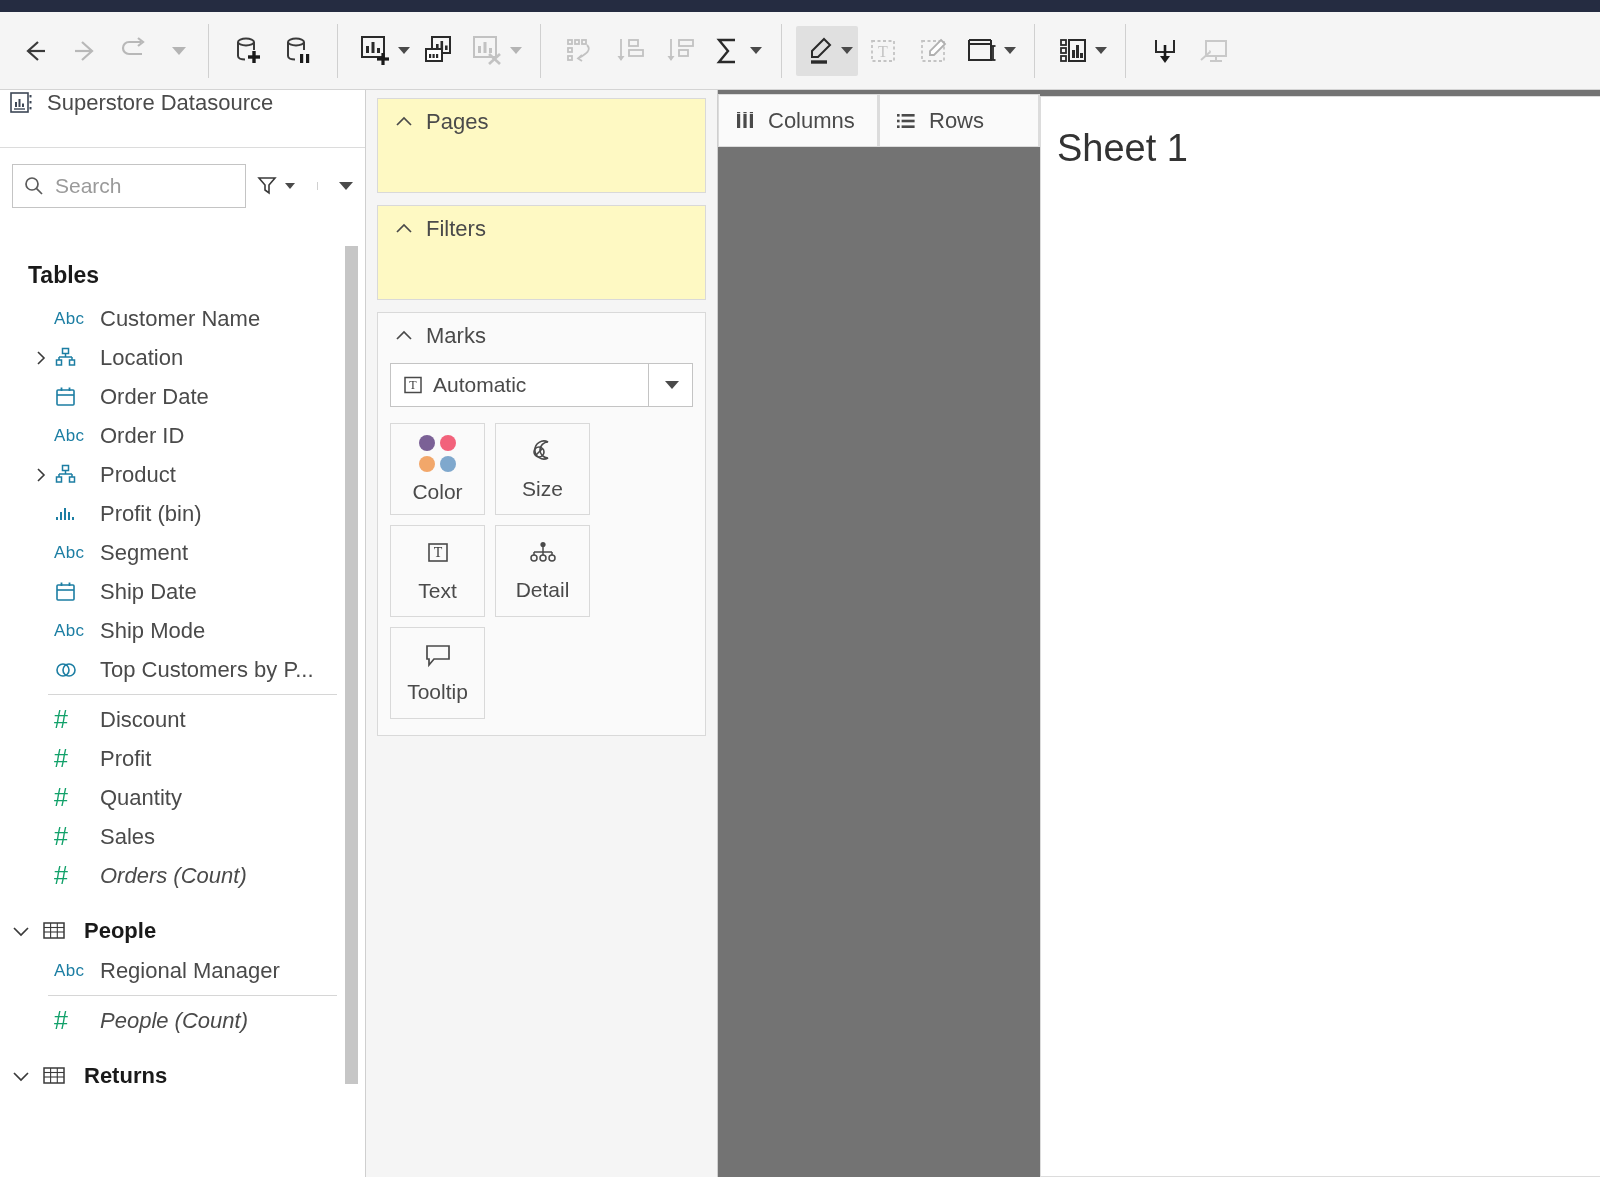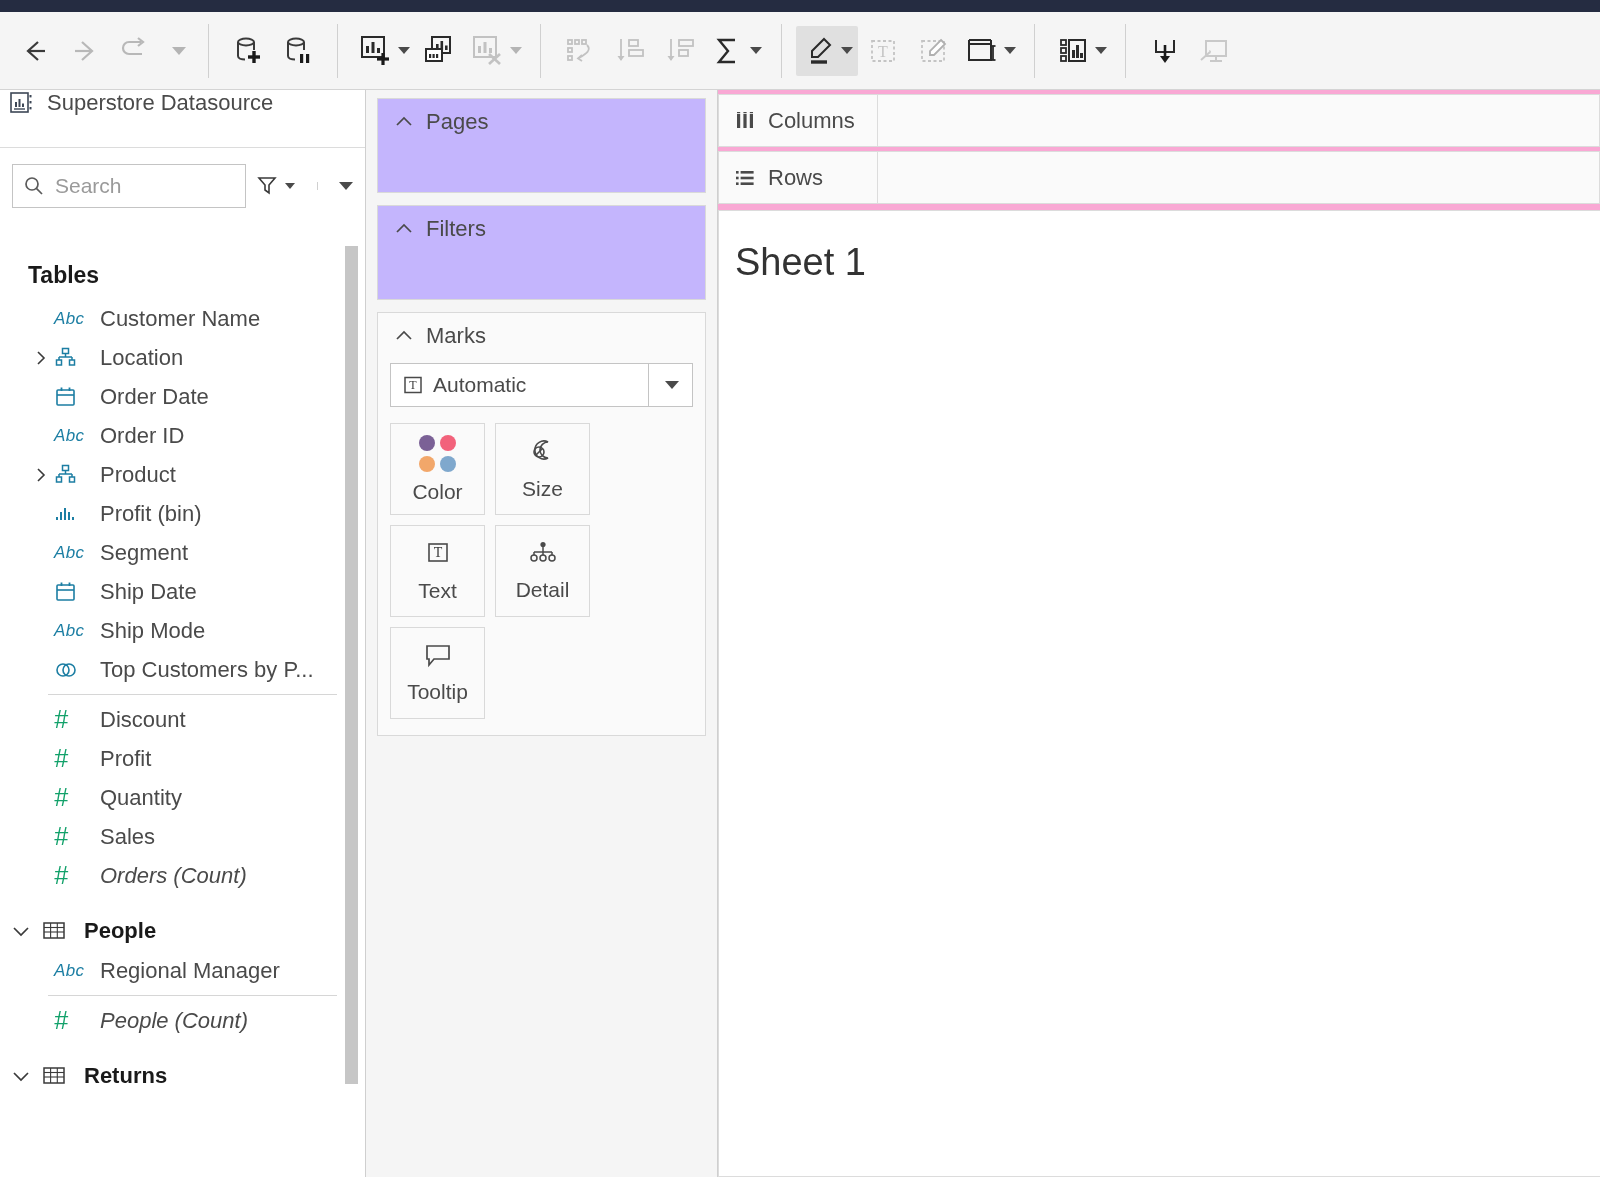--- a/index.html
+++ b/index.html
@@ -107,21 +107,21 @@
   }
   .table-row .tname {
     font-size: 22px; font-weight: bold; color: #1a1a1a; margin-left: 8px;
   }
   .field-row {
     display: flex; align-items: center; height: 39px;
     padding-left: 28px; cursor: pointer;
   }
   .field-icon {
     width: 46px; flex: 0 0 46px;
-    display: flex; align-items: flex-start; justify-content: flex-start; font-style: italic;
+    display: flex; align-items: flex-start; justify-content: flex-start;
   }
   .field-expander {
     width: 26px; flex: 0 0 26px; display: flex;
     align-items: center; justify-content: center;
   }
   .field-name { font-size: 22px; color: #4a4a4a; white-space: nowrap; }
   .field-name.italic { font-style: italic; }
   .abc { font-size: 17px; color: #1c7ea3; letter-spacing: .3px; }
   .hashm { font-size: 25px; color: #12a16a; font-weight: 500; line-height: 1; }
   .divider-line {
@@ -136,21 +136,21 @@
   }
 
   
   .cards {
     width: 352px; flex: 0 0 352px;
     background: #f5f5f5;
     border-right: 1px solid #cfcfcf;
     padding: 8px 11px;
   }
   .card {
-    background: #c4b5fd; border: 1px solid #d9d9d9;
+    background: #fef9c3; border: 1px solid #d9d9d9;
     margin-bottom: 12px;
   }
   .card-head {
     display: flex; align-items: center; gap: 12px;
     height: 46px; padding-left: 16px; cursor: pointer;
   }
   .card-title { font-size: 22px; color: #4a4a4a; }
   .card-body { height: 47px; }
   .card.marks { background: #fafafa; }
   .marks-body { padding: 4px 12px 16px 12px; }
@@ -174,21 +174,21 @@
     cursor: pointer;
   }
   .mark-btn .mb-label { font-size: 21px; color: #4a4a4a; }
   .color-dots {
     display: grid; grid-template-columns: 16px 16px;
     gap: 5px;
   }
   .color-dots span { width: 16px; height: 16px; border-radius: 50%; display: block; }
 
   
-  .worksheet { flex: 1; display: flex; flex-direction: column; background: #f9a8d4; }
+  .worksheet { flex: 1; display: flex; flex-direction: row; background: #737373; }
   .shelf {
     display: flex; height: 53px; margin: 4px 0 0 0;
     background: #f5f5f5;
   }
   .shelf-label {
     width: 160px; flex: 0 0 160px;
     border: 1px solid #dcdcdc; background: #fafafa;
     display: flex; align-items: center; gap: 11px; padding-left: 14px;
   }
   .shelf-label .sl-text { font-size: 22px; color: #4a4a4a; }

